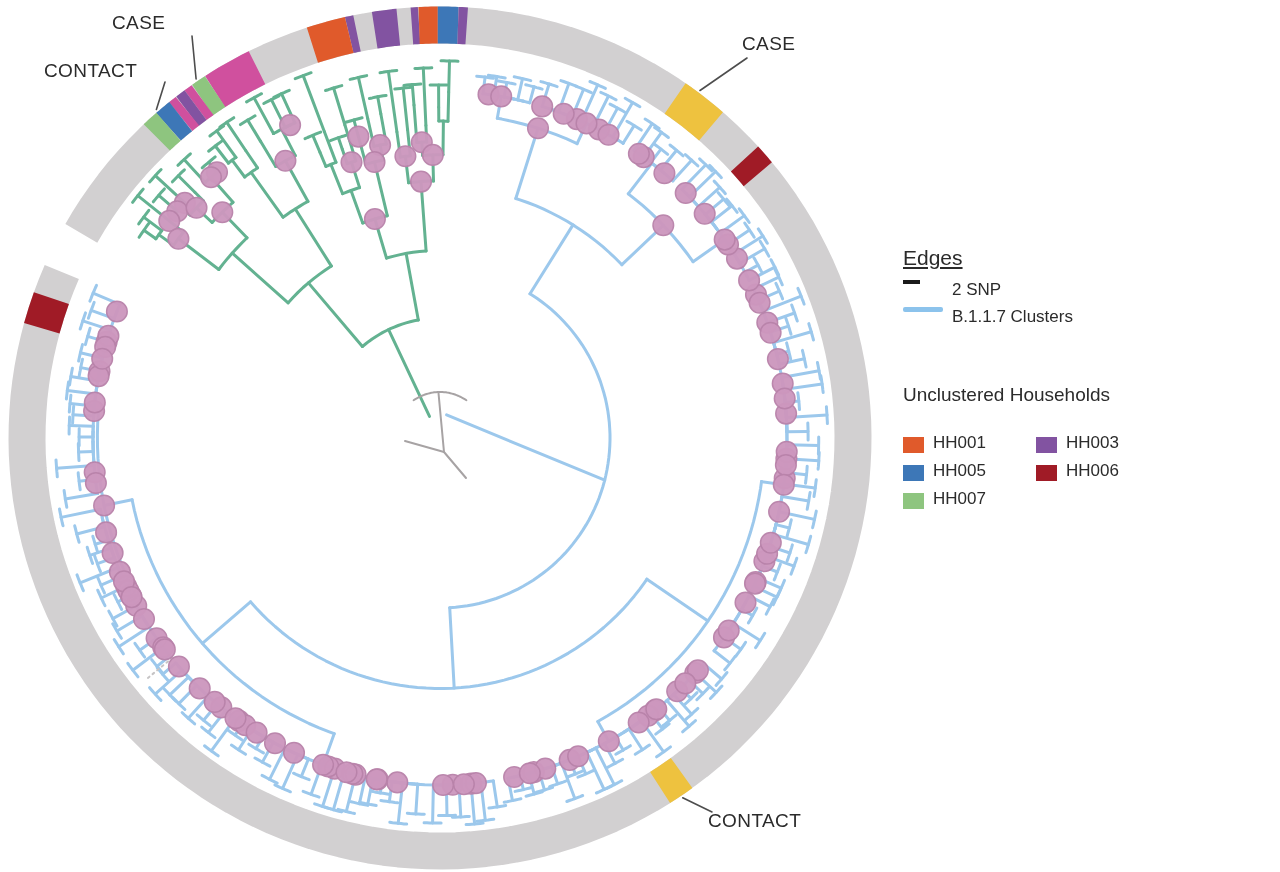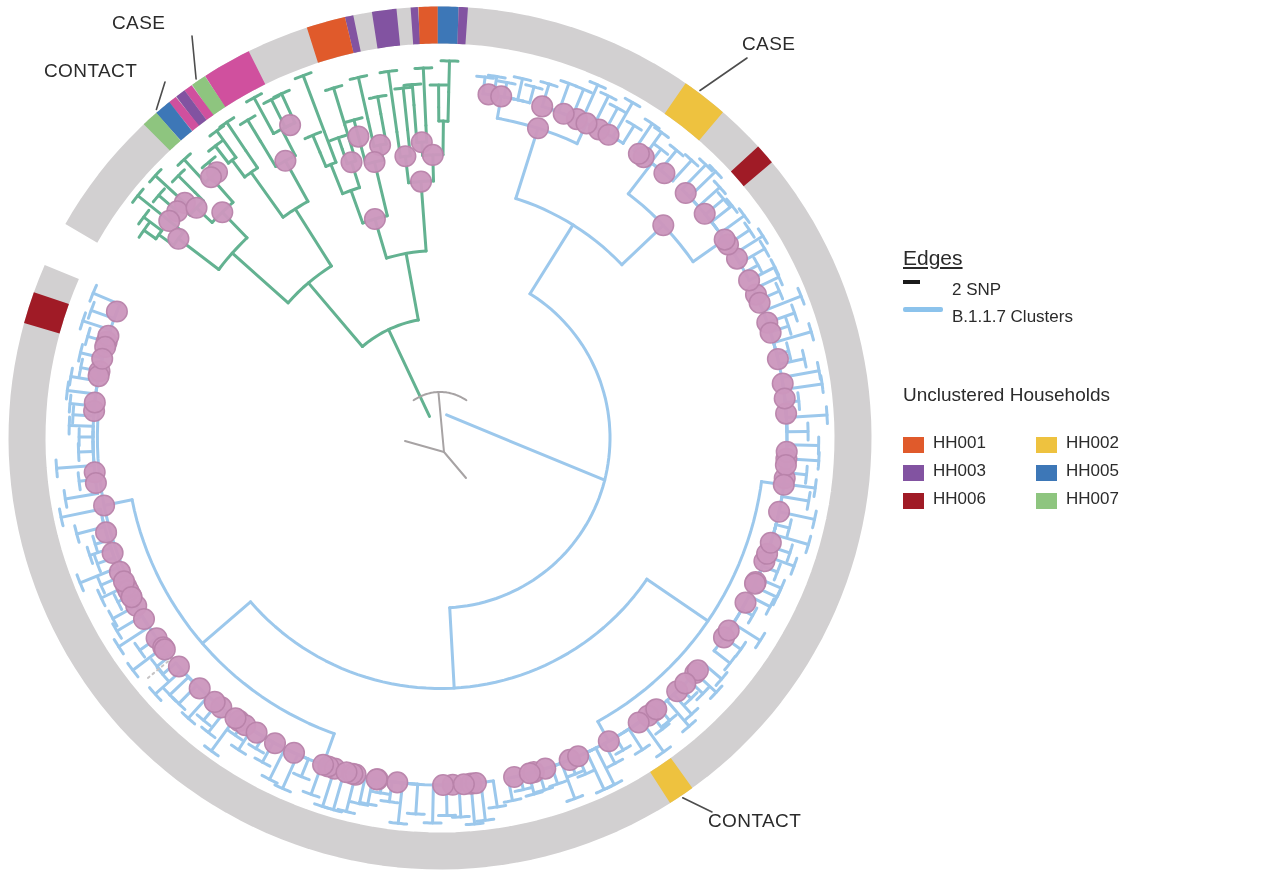--- a/index.html
+++ b/index.html
@@ -1070,24 +1070,20 @@
     <div class="lg-gap"></div>
 
 
     <div class="unclustered-title">Unclustered Households</div>
     <div class="hh-grid">
       <div class="hh-row">
           <span class="hh-sw" style="background: rgb(224, 90, 43);"></span>
           <span>HH001</span>
         </div>
       <div class="hh-row">
-          <span class="hh-sw" style="background: rgb(238, 194, 63);"></span>
-          <span>HH002</span>
-        </div>
-      <div class="hh-row">
           <span class="hh-sw" style="background: rgb(130, 83, 161);"></span>
           <span>HH003</span>
         </div>
       <div class="hh-row">
           <span class="hh-sw" style="background: rgb(61, 119, 183);"></span>
           <span>HH005</span>
         </div>
       <div class="hh-row">
           <span class="hh-sw" style="background: rgb(160, 27, 38);"></span>
           <span>HH006</span>

